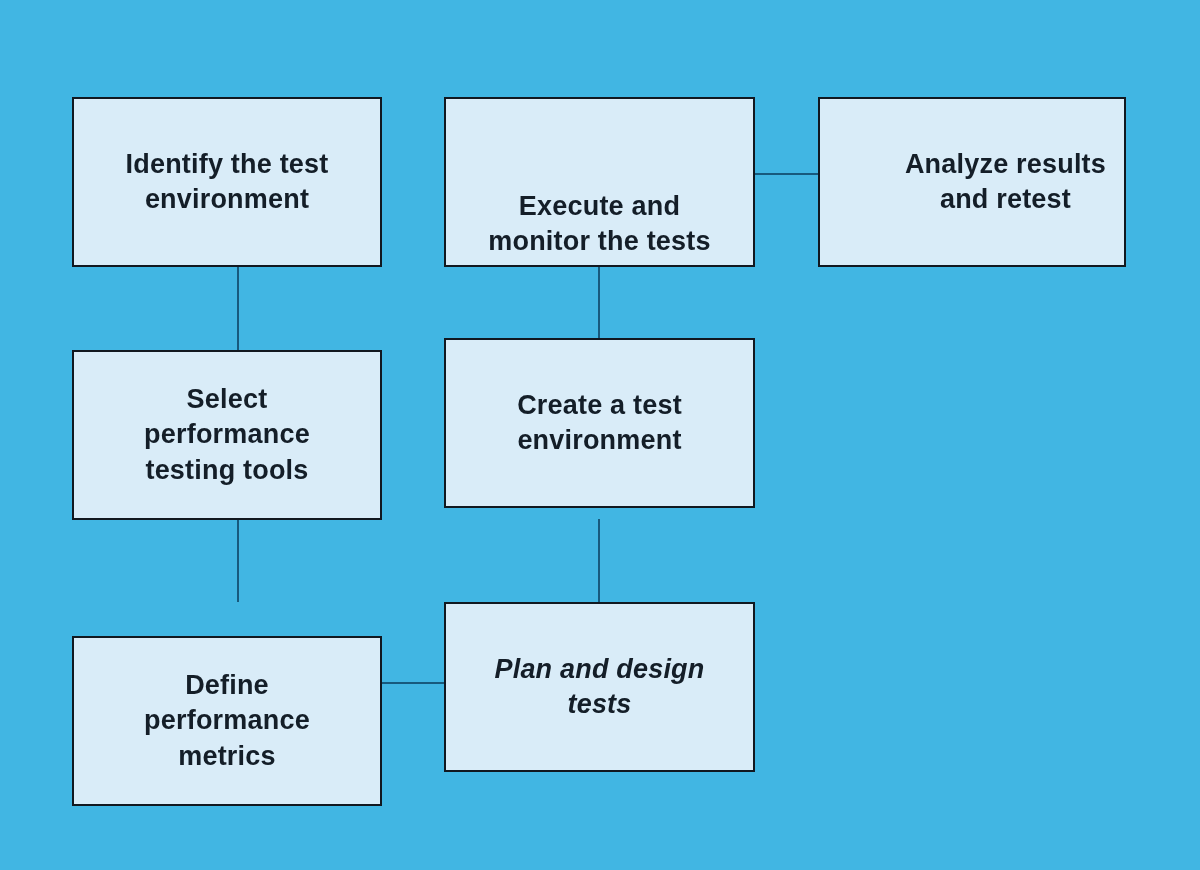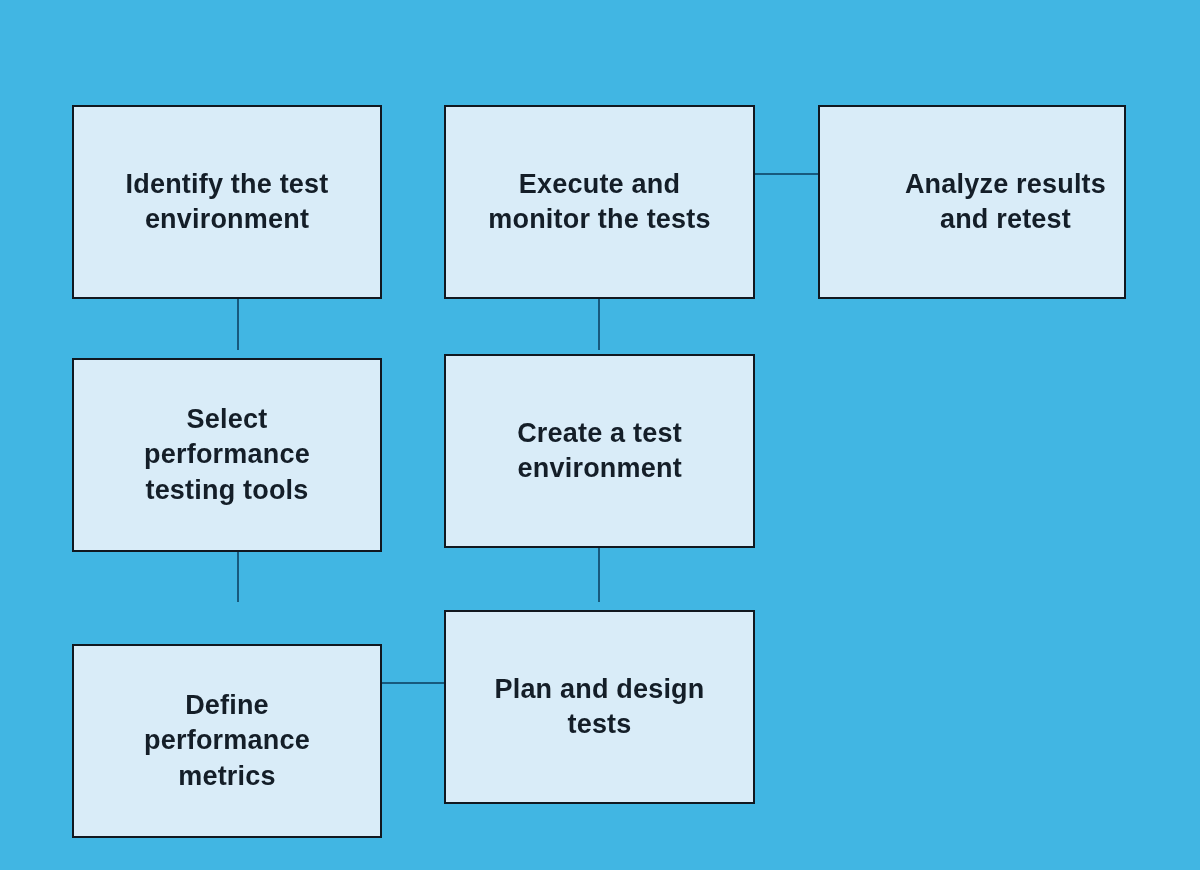--- a/index.html
+++ b/index.html
@@ -18,53 +18,52 @@
   .canvas {
     position: relative;
     width: 1200px;
     height: 870px;
     background: var(--bg);
     overflow: hidden;
   }
   .node {
     position: absolute;
     width: 310px;
-    height: 194px;
+    height: 170px;
     background: var(--node-fill);
     border: 2px solid var(--node-border);
     display: flex;
     align-items: center;
     justify-content: center;
     text-align: center;
     padding: 6px 18px;
-    margin-top: 8px;
   }
   .node .label {
     font-size: 27px;
     font-weight: bold;
     line-height: 1.3;
     color: var(--text);
     white-space: pre-line;
     letter-spacing: 0.2px;
   }
   .edge {
     position: absolute;
     background: var(--connector);
   }
   .edge.v { width: 2px; }
   .edge.h { height: 2px; }
 
   
   #node-identify            { left: 72px;  top: 97px;  }
-  #node-execute             { left: 444px; top: 97px;  width: 311px; }
+  #node-execute             { left: 444px; top: 97px;  width: 311px; align-items: flex-end; }
   #node-analyze             { left: 818px; top: 97px;  width: 308px; justify-content: flex-end; }
   #node-select-tools        { left: 72px;  top: 350px; align-items: center; }
-  #node-create-env          { left: 444px; top: 346px; width: 311px; text-align: right; }
+  #node-create-env          { left: 444px; top: 338px; width: 311px; }
   #node-define-metrics      { left: 72px;  top: 636px; }
-  #node-plan-design         { left: 444px; top: 602px; width: 311px; }
+  #node-plan-design         { left: 444px; top: 602px; width: 311px; font-style: italic; }
 
   
   #edge-identify-select     { left: 237px; top: 267px; height: 83px; }
   #edge-select-define       { left: 237px; top: 519px; height: 83px; }
   #edge-define-plan         { left: 382px; top: 682px; width: 62px;  }
   #edge-plan-create         { left: 598px; top: 519px; height: 83px; }
   #edge-create-execute      { left: 598px; top: 267px; height: 83px; }
   #edge-execute-analyze     { left: 755px; top: 173px; width: 63px;  }
 </style>
 </head>

